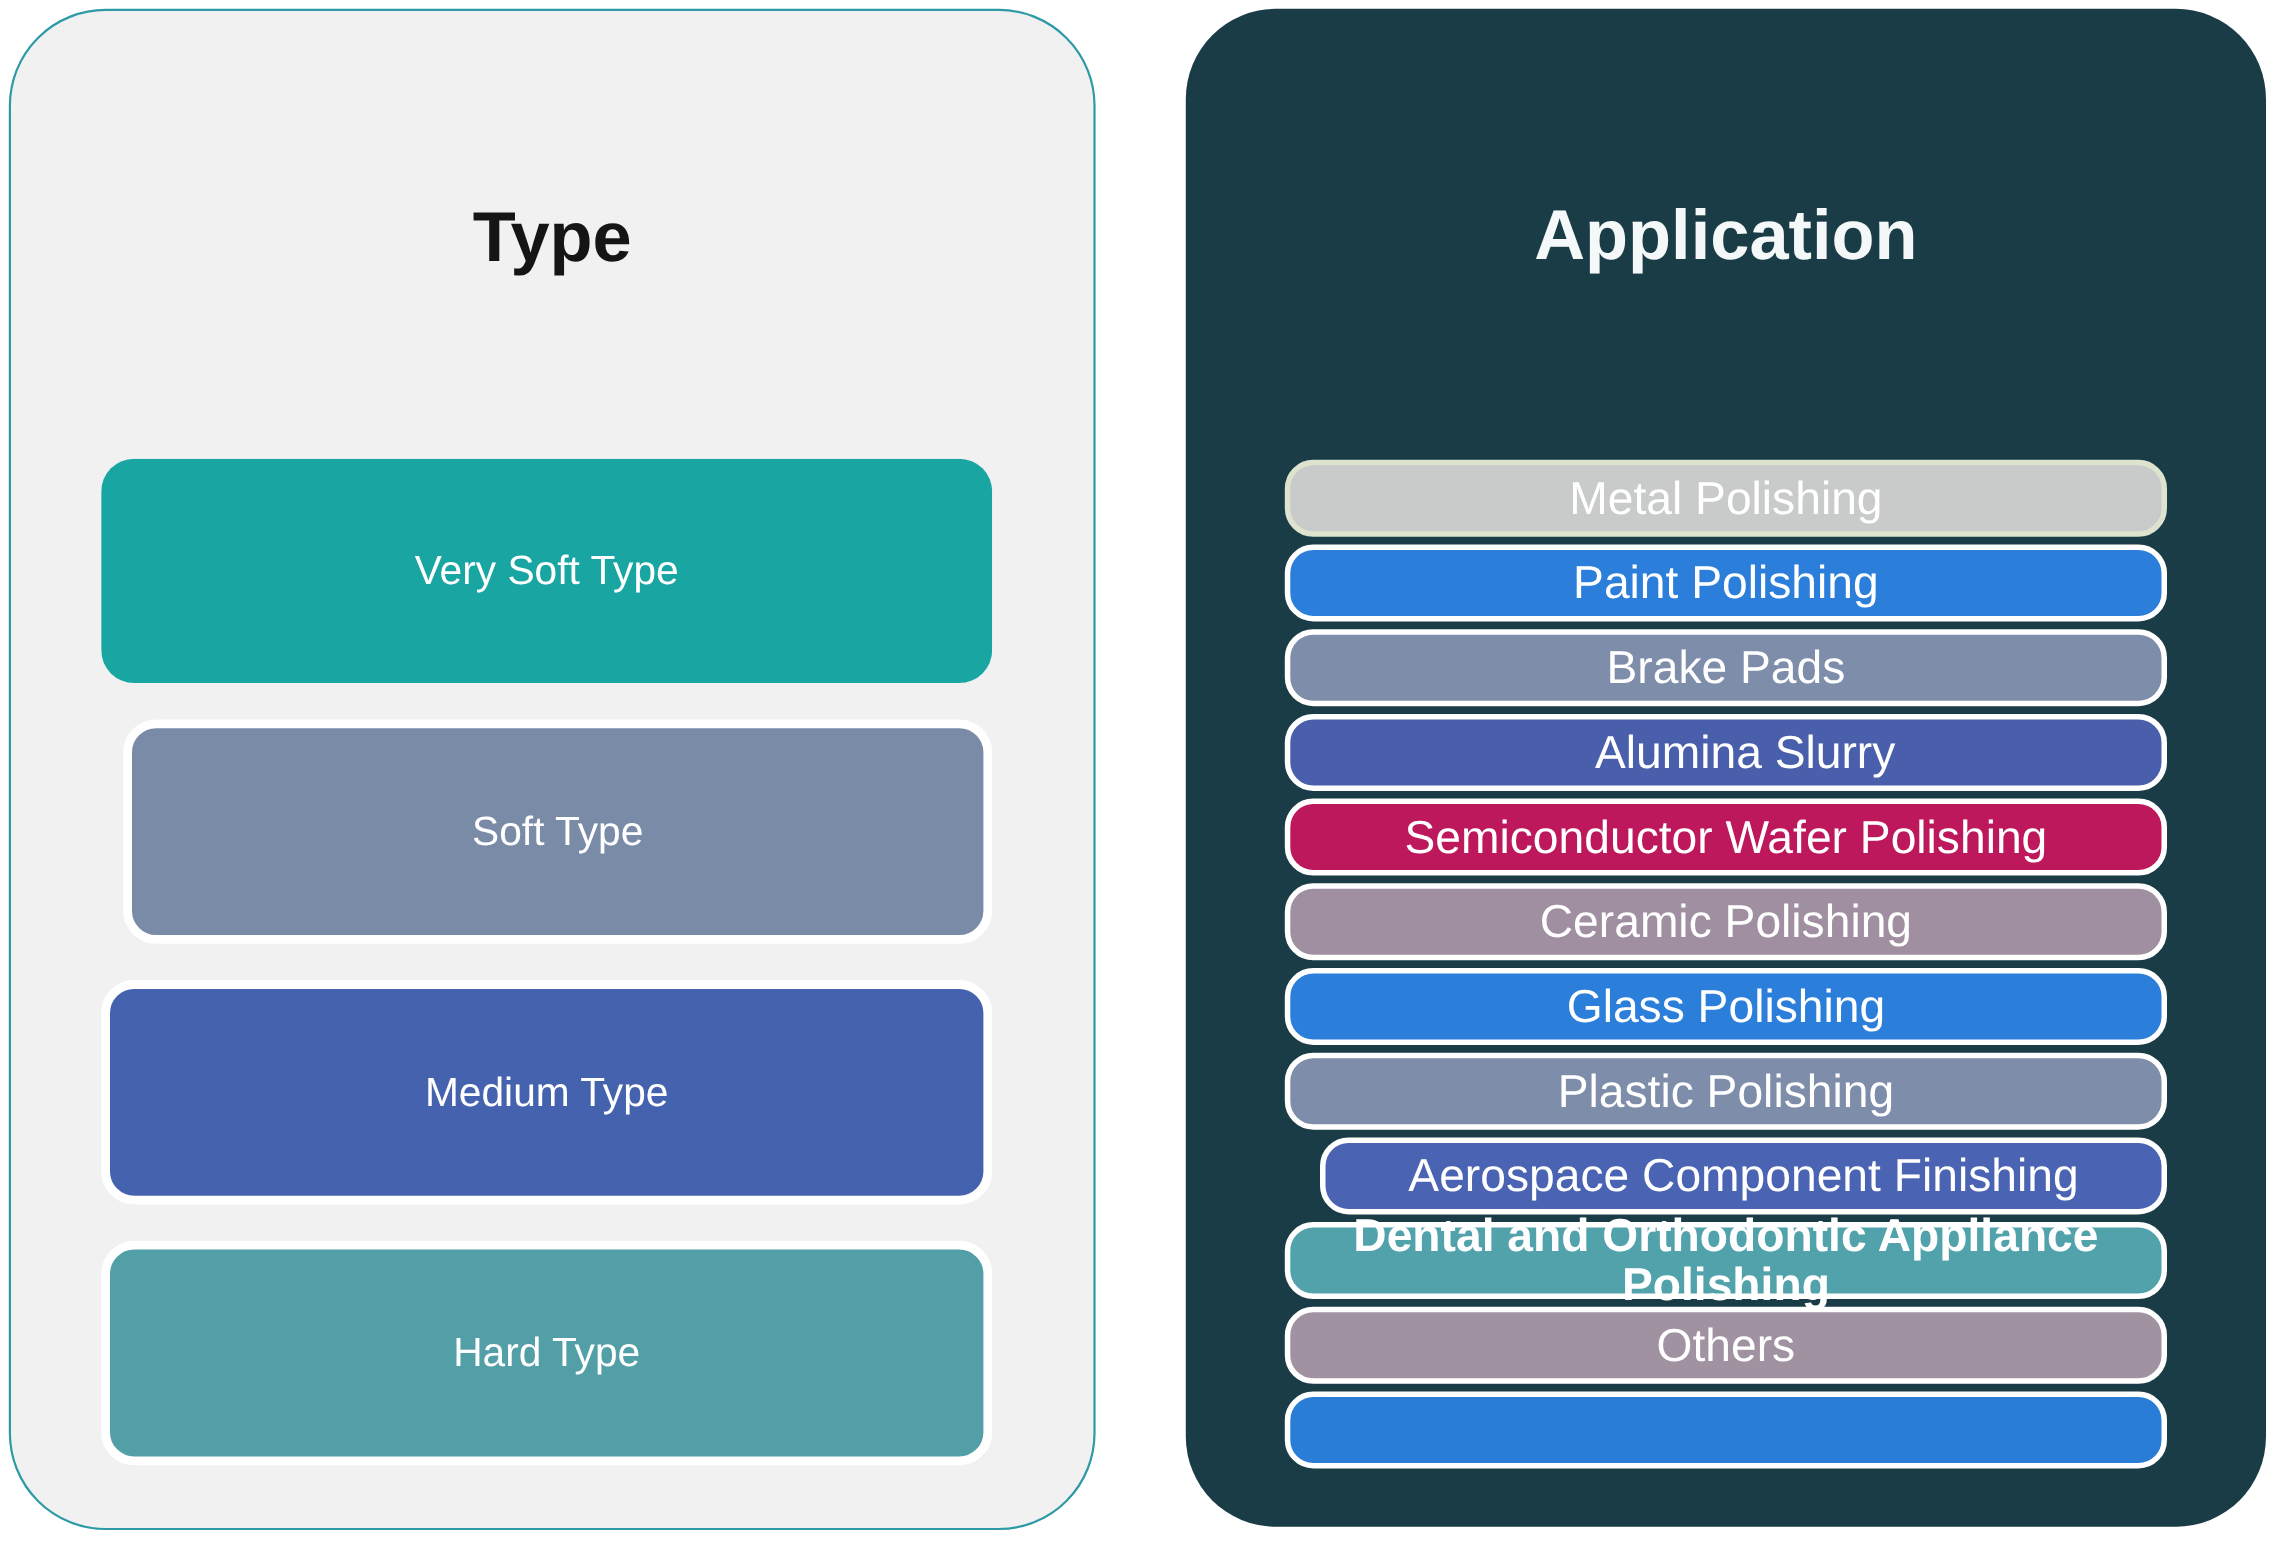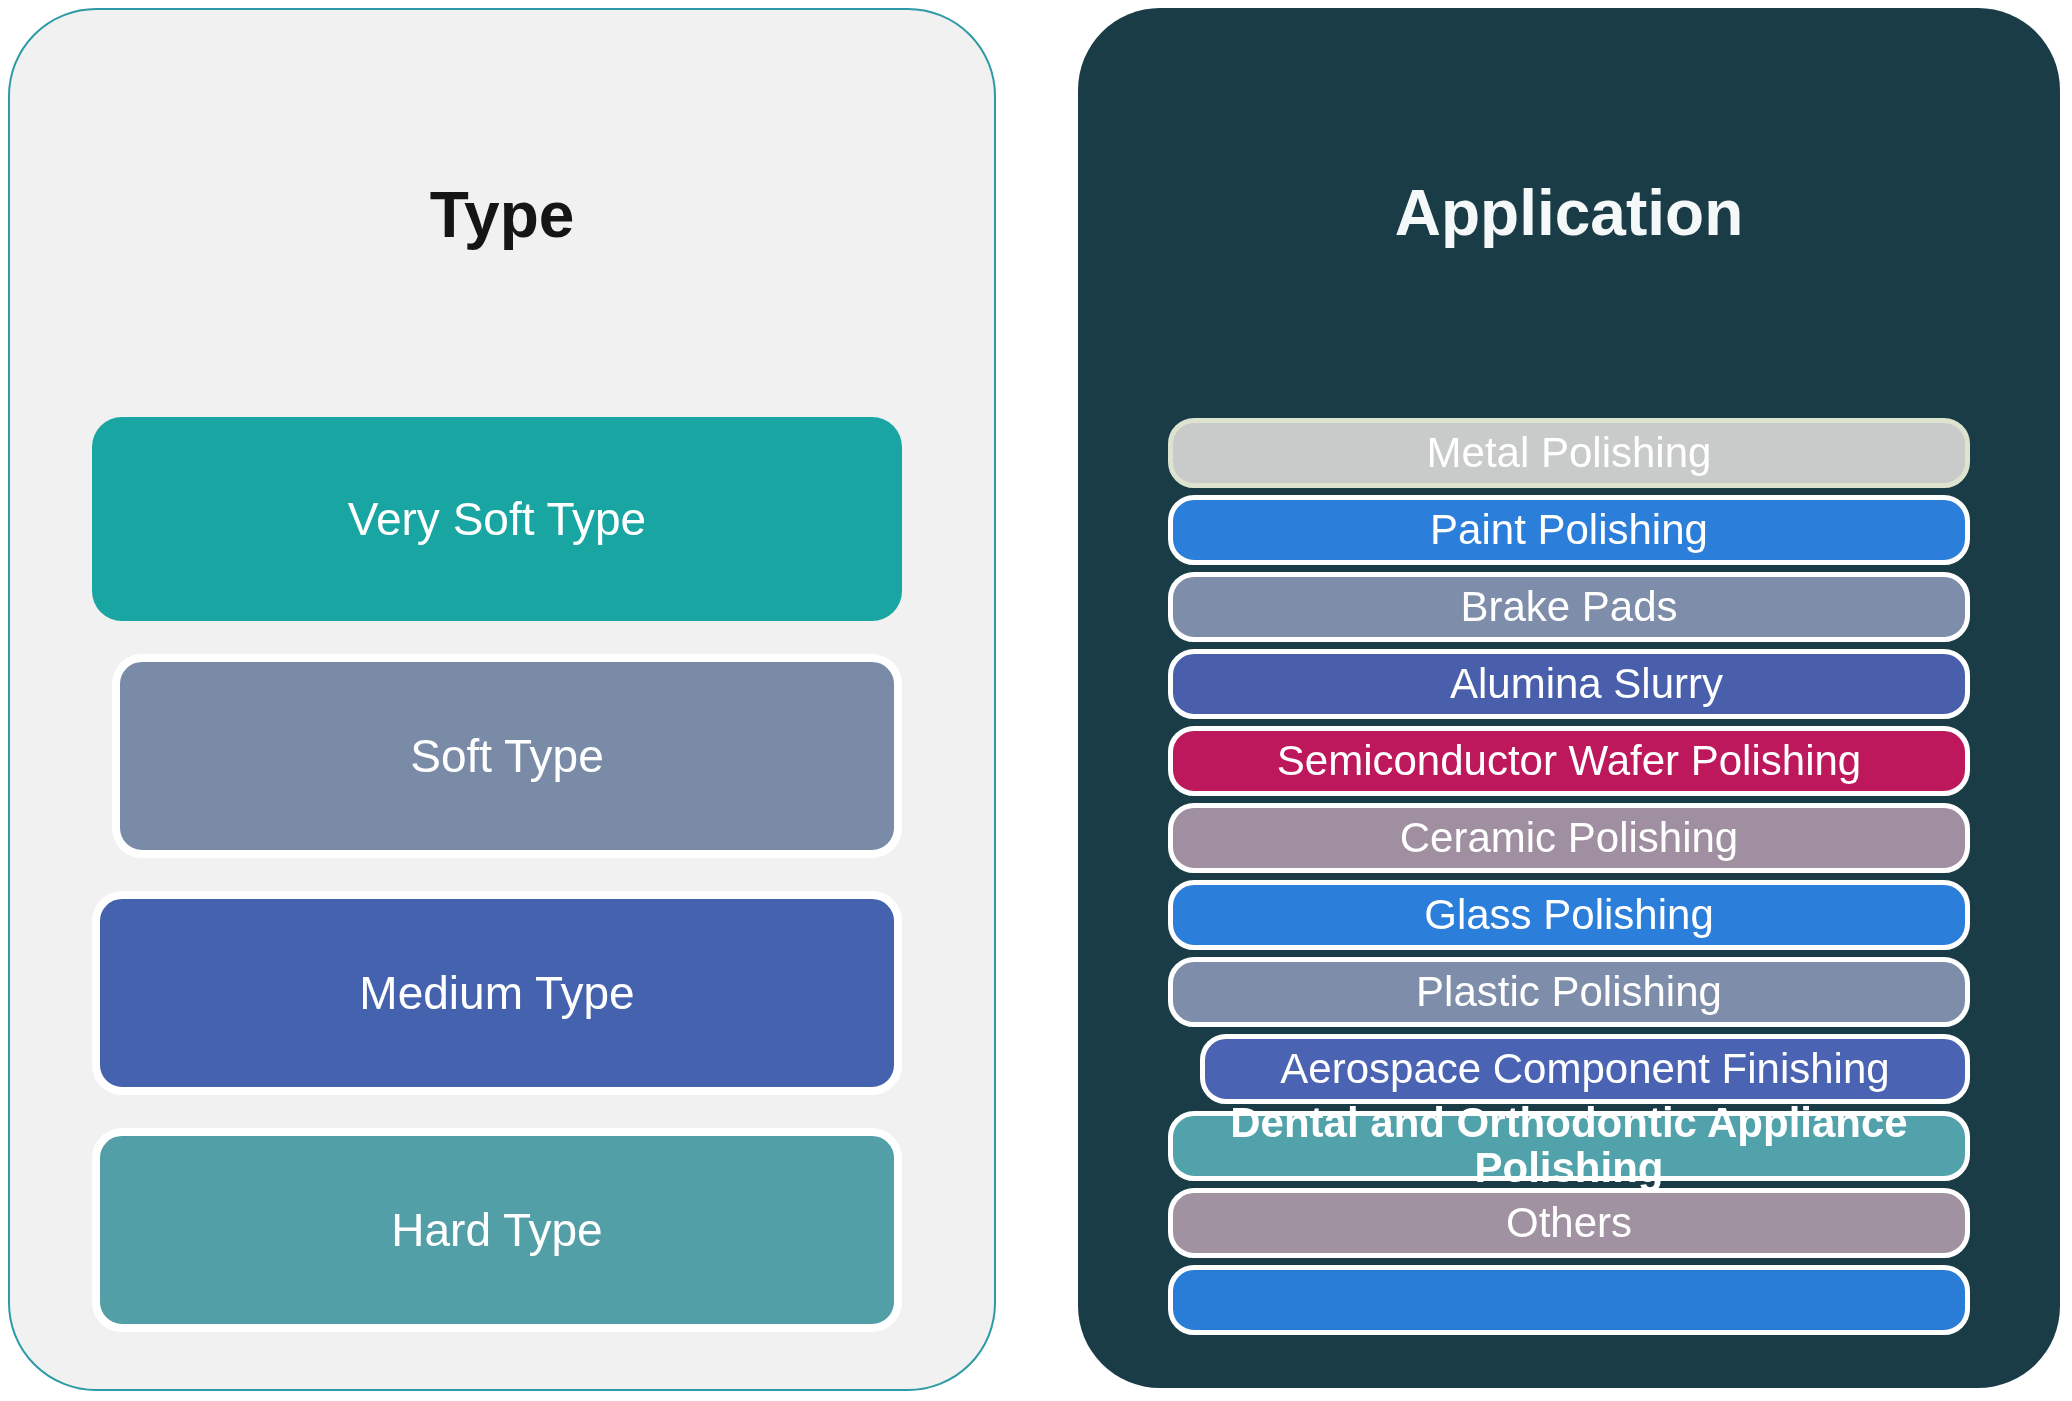--- a/index.html
+++ b/index.html
@@ -33,21 +33,21 @@
   }
   .type-box{
     box-sizing:border-box;
     height:204px;
     margin-bottom:33px;
     border:8px solid #ffffff;
     border-radius:30px;
     display:flex; align-items:center; justify-content:center;
   }
   .type-box .box-label{
-    color:#ffffff; font-size:46px; line-height:1.1;
+    color:#ffffff; font-size:37px; line-height:1.1;
   }
 
   
   .application-panel{
     position:absolute; left:1078px; top:8px;
     width:982px; height:1380px;
     background:#1A3C47;
     border-radius:82px;
   }
   .application-panel .panel-title{ color:#F4F8F8; }

